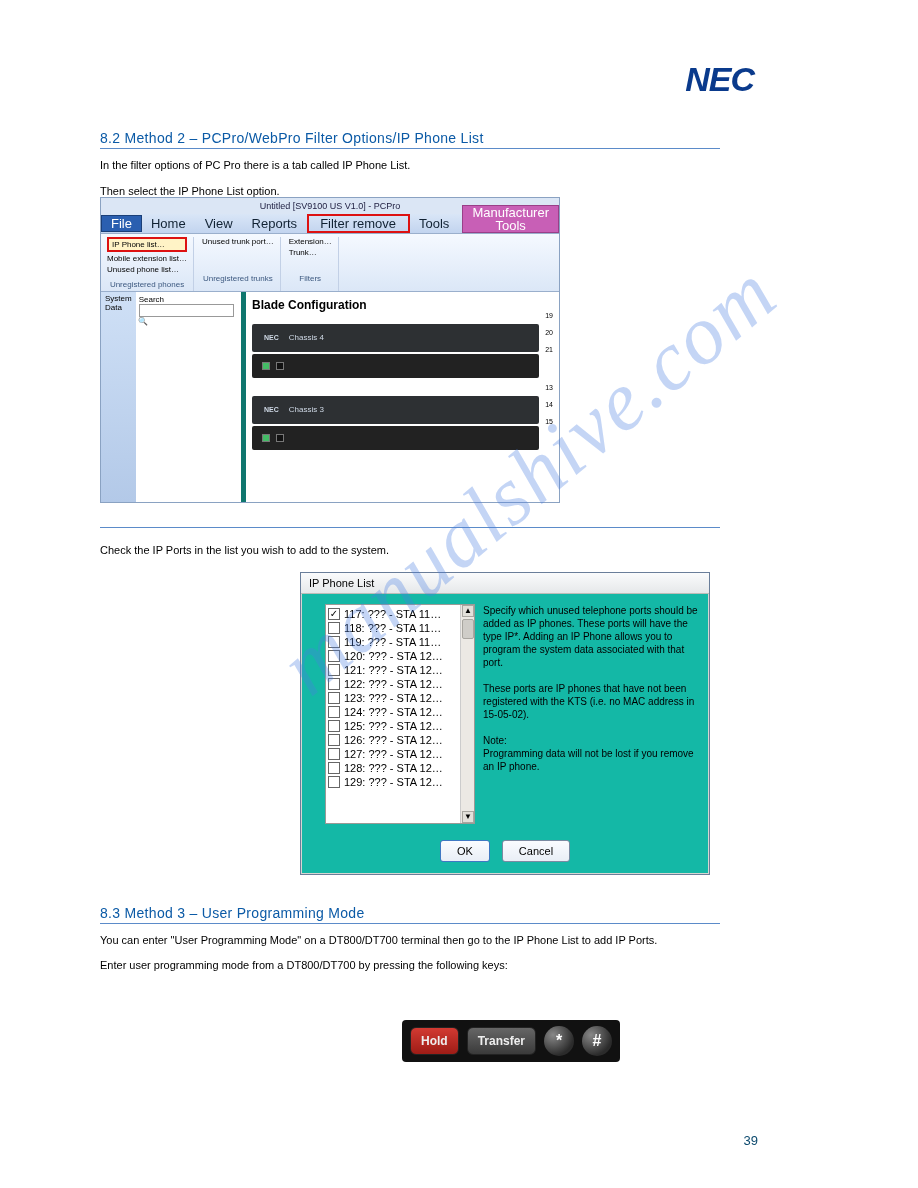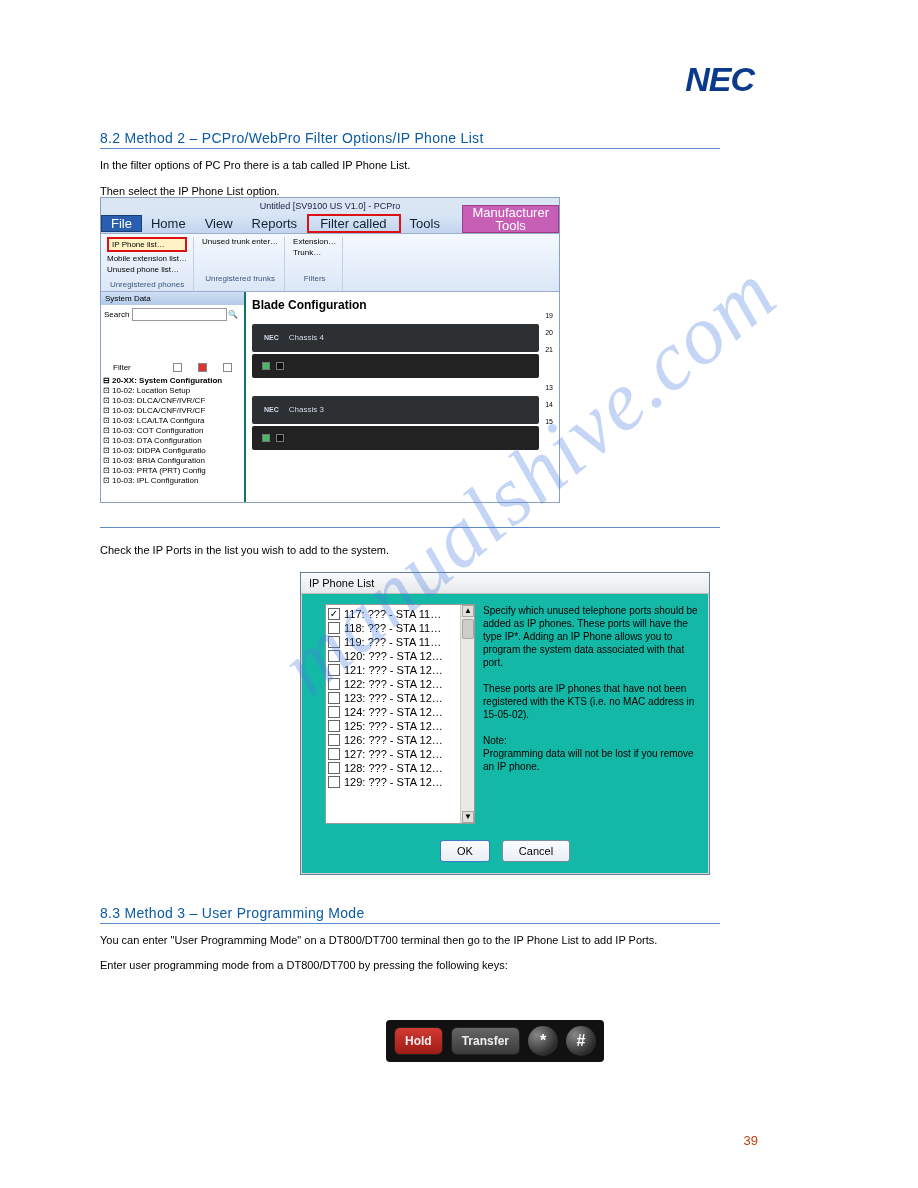--- a/index.html
+++ b/index.html
@@ -86,22 +86,22 @@
     font-size:8px;
   }
   .ribbon-group{
     border-right:1px solid #c2d0e6; padding:0 6px 2px 6px;
     display:flex; flex-direction:column; gap:2px;
   }
   .group-lbl{ text-align:center; color:#3c587f; font-size:8px; margin-top:4px;}
   .btn-outline{ border:2px solid #d11; padding:1px 3px; background:#fff3c6; display:inline-block;}
   .pcpro-body{ display:flex; height:210px;}
   .sys-panel{
-    width:145px; border-right:2px solid #0f766e; background:#fff;
-    display:flex; flex-direction:column;
+    width:145px; border-right:5px solid #0f766e; background:#fff;
+    display:flex; flex-direction:row;
   }
   .sys-hdr{ background:linear-gradient(#cfe0f6,#b3c9e8); font-size:8px; padding:2px 4px;}
   .search-row{ padding:3px; font-size:8px;}
   .search-row input{ width:95px; font-size:8px; border:1px solid #999;}
   .fltr-row{ font-size:8px; padding:2px 12px; display:flex; align-items:center; gap:16px;}
   .fltr-row .sq{ width:9px;height:9px;border:1px solid #888; display:inline-block;}
   .tree{ font-size:8px; padding:2px 0 0 2px; overflow:hidden; flex:1; line-height:1.25;}
   .tree-item{ white-space:nowrap; overflow:hidden; text-overflow:clip;}
   .blade-area{ flex:1; background:#fff; padding:6px;}
   .blade-title{ font-size:12px; font-weight:bold;}
@@ -153,28 +153,28 @@
     font-size: 84px; color: #4a7fe2; opacity: .32;
     transform: rotate(-40deg);
     font-family: Georgia, "Times New Roman", serif;
     font-style: italic;
     pointer-events: none;
     letter-spacing: 2px;
     font-weight:500;
   }
   
   .phone-caps{
-    position:absolute; right:226px; top:1020px;
+    position:absolute; right:210px; top:1020px;
     background:#111; border-radius:4px; padding:6px 8px;
     display:flex; align-items:center; gap:8px;
   }
   .pill{ border-radius:6px; padding:6px 10px; font-size:12px; font-weight:bold; color:#eee; background:linear-gradient(#666,#3a3a3a); border:1px solid #222;}
   .pill.hold{ background:linear-gradient(#d23a32,#9e1c16); }
   .circ{ width:30px; height:30px; border-radius:50%; background:radial-gradient(circle at 30% 30%, #888, #2b2b2b 70%); display:flex; align-items:center; justify-content:center; color:#fff; font-size:16px; font-weight:bold;}
-  .page-footer{ position:absolute; bottom:40px; right:72px; color:#c2410c; font-size:13px; }
+  .page-footer{ position:absolute; bottom:40px; right:72px; color:#0c4a6e; font-size:13px; }
 </style>
 </head>
 <body>
 
 <div class="page">
   <div class="nec-logo">NEC</div>
 
   <div class="section-heading">8.2  Method 2 – PCPro/WebPro Filter Options/IP Phone List</div>
   <div class="body-text">In the filter options of PC Pro there is a tab called IP Phone List.</div>
 
@@ -183,39 +183,39 @@
     <div class="fig1">
       
       <div class="pcpro">
         <div class="pcpro-titlebar">Untitled [SV9100 US V1.0] - PCPro</div>
         <div class="pcpro-tabs">
           <div class="pcpro-tab tab-file">File</div>
           <div class="pcpro-tab">Home</div>
           <div class="pcpro-tab">View</div>
           <div class="pcpro-tab">Reports</div>
           <div class="filter-tab-wrapper">
-            <div class="pcpro-tab">Filter called</div>
+            <div class="pcpro-tab">Filter remove</div>
           </div>
           <div class="pcpro-tab">Tools</div>
           <div class="pcpro-tab tab-manufacturer">
             <div style="display:flex;flex-direction:column;align-items:center;line-height:1.05;">
               <span>Manufacturer</span>
               <span>Tools</span>
             </div>
           </div>
         </div>
         <div class="pcpro-ribbon">
           <div class="ribbon-group">
             <span class="btn-outline">IP Phone list…</span>
             <span>Mobile extension list…</span>
             <span>Unused phone list…</span>
             <span class="group-lbl">Unregistered phones</span>
           </div>
           <div class="ribbon-group">
-            <span>Unused trunk enter…</span>
+            <span>Unused trunk port…</span>
             <span>&nbsp;</span>
               <span>&nbsp;</span>
             <span class="group-lbl">Unregistered trunks</span>
           </div>
           <div class="ribbon-group">
             <span>Extension…</span>
             <span>Trunk…</span>
             <span>&nbsp;</span>
             <span class="group-lbl">Filters</span>
           </div>

